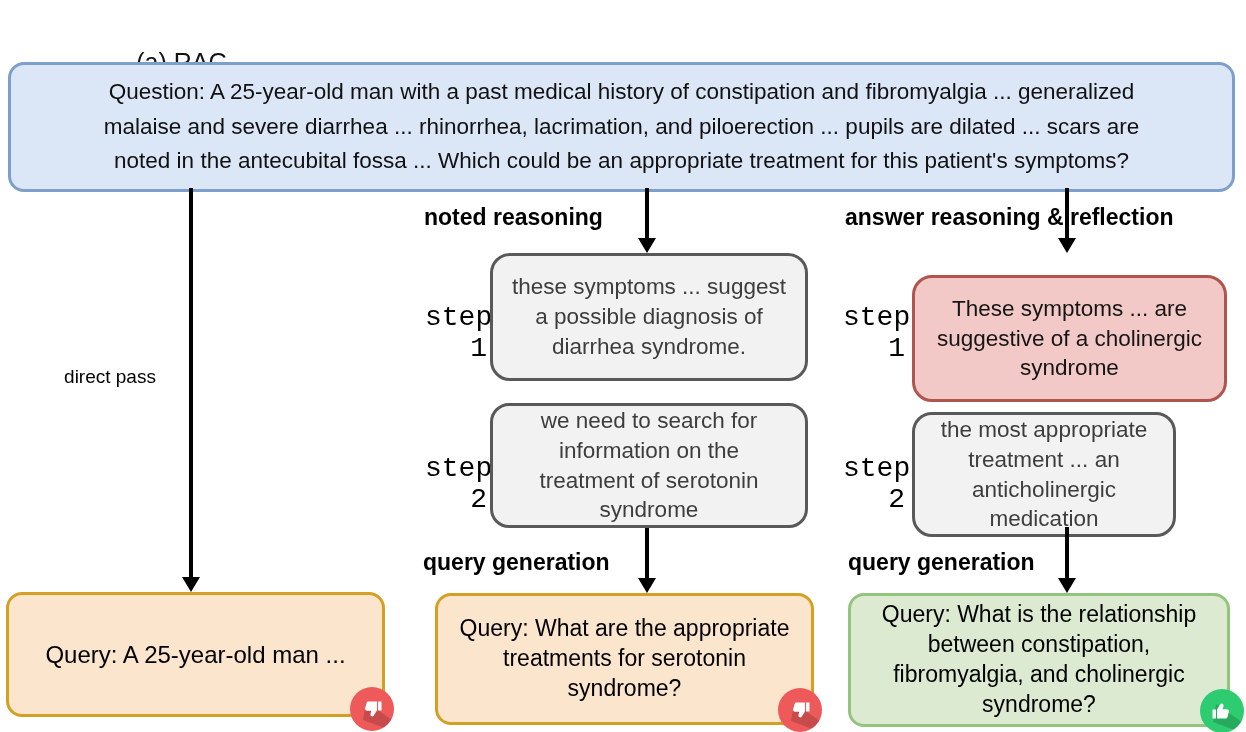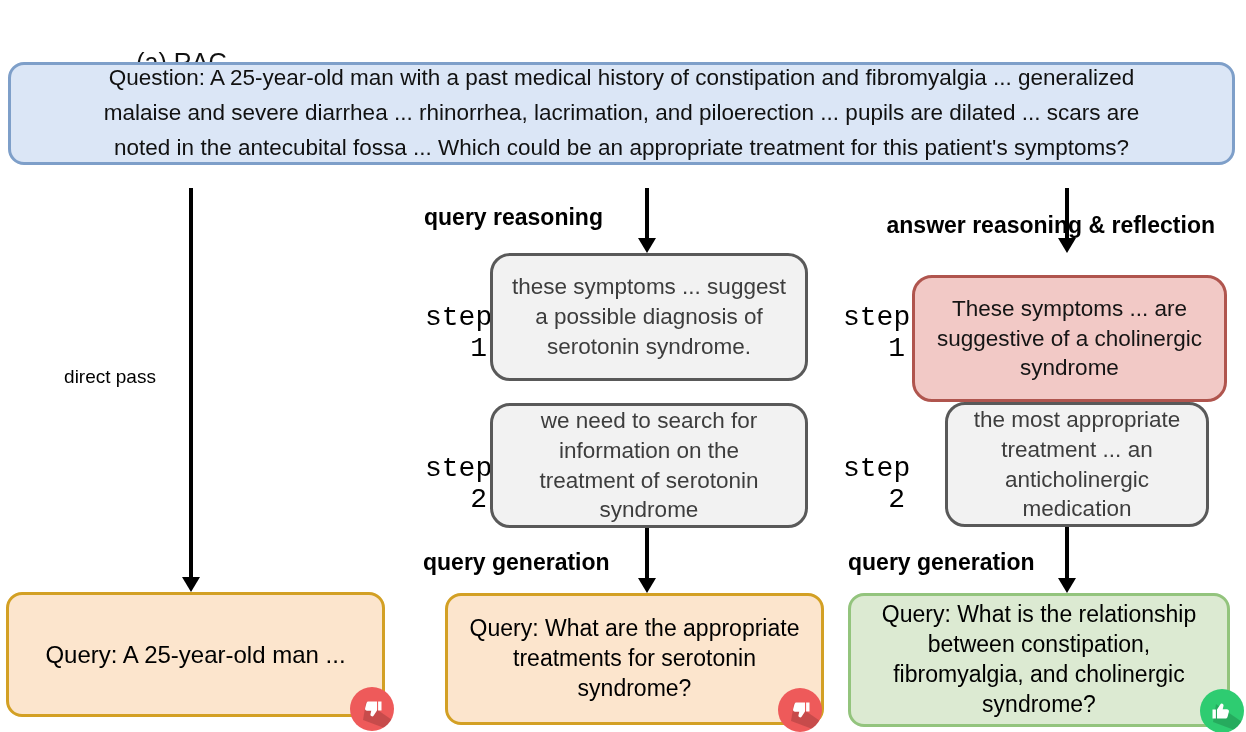--- a/index.html
+++ b/index.html
@@ -10,43 +10,43 @@
   
   .col-header{position:absolute;top:8px;font-size:25px;text-align:center;color:#111;margin-top:40px;}
   .h-a{left:82px;width:200px;}
   .h-b{left:466px;width:320px;}
   .h-c{left:940px;width:260px;}
   .col-header sup{font-size:16px;vertical-align:6px;}
   
   .box{position:absolute;display:flex;align-items:center;justify-content:center;box-sizing:border-box;text-align:center;}
   .box p{margin:0;white-space:pre-line;}
   .question-box{
-    left:8px;top:62px;width:1227px;height:103px;border-radius:16px;
+    left:8px;top:62px;width:1227px;height:130px;border-radius:16px;
     background:var(--blue_fill);border:3px solid var(--blue_border);
     font-size:22.5px;line-height:1.55;padding:0 16px;
   }
   .step-box{
     border-radius:20px;background:var(--gray_fill);border:3px solid var(--gray_border);
     color:#3d3d3d;font-size:22.5px;line-height:1.33;padding:4px 10px;
   }
   .step-box.red{background:var(--red_fill);border-color:var(--red_border);color:#151515;}
   .sb-b1{left:490px;top:253px;width:318px;height:128px;}
-  .sb-b2{left:490px;top:403px;width:318px;height:125px;}
+  .sb-b2{left:490px;top:403px;width:318px;height:125px;border-radius:19px;}
   .sb-c1{left:912px;top:253px;width:315px;height:127px;margin-top:22px;}
-  .sb-c2{left:912px;top:402px;width:264px;height:125px;margin-left:33px;}
+  .sb-c2{left:912px;top:412px;width:264px;height:125px;}
   .query-box{
     border-radius:16px;font-size:23px;line-height:1.3;color:#000;
   }
   .q-a{left:6px;top:592px;width:379px;height:125px;background:var(--orange_fill);border:3px solid var(--orange_border);font-size:24px;}
-  .q-b{left:445px;top:593px;width:379px;height:132px;background:var(--orange_fill);border:3px solid var(--orange_border);}
+  .q-b{left:435px;top:593px;width:379px;height:132px;background:var(--orange_fill);border:3px solid var(--orange_border);}
   .q-c{left:848px;top:593px;width:382px;height:134px;background:var(--green_fill);border:3px solid var(--green_border);}
   
   .flow-label{position:absolute;font-size:23px;font-weight:700;color:#000;z-index:2;white-space:nowrap;}
   .l-qr{left:424px;top:204px;}
-  .l-ar{left:845px;top:212px;width:370px;text-align:right;}
+  .l-ar{left:845px;top:204px;width:370px;text-align:left;}
   .l-qg-b{left:423px;top:549px;}
   .l-qg-c{left:848px;top:549px;}
   .plain-label{position:absolute;font-size:19px;color:#000;}
   .l-dp{left:35px;top:366px;width:150px;text-align:center;}
   .step-label{position:absolute;font-size:28px;color:#000;width:62px;text-align:right;font-family:Liberation Mono, monospace;}
   .sl-b1{left:425px;top:302px;}
   .sl-b2{left:425px;top:453px;}
   .sl-c1{left:843px;top:302px;}
   .sl-c2{left:843px;top:453px;}
   
@@ -87,34 +87,34 @@
   <div class="arrow" style="left:1065px;top:188px;">
     <div class="shaft" style="height:53px;"></div>
       <div class="head" style="top:50px;"></div>
   </div>
   <div class="arrow" style="left:1065px;top:527px;">
     <div class="shaft" style="height:54px;"></div>
       <div class="head" style="top:51px;"></div>
   </div>
 
   <div class="plain-label l-dp">direct pass</div>
-  <div class="flow-label l-qr">query reasoning</div>
+  <div class="flow-label l-qr">noted reasoning</div>
   <div class="flow-label l-ar">answer reasoning &amp; reflection</div>
   <div class="flow-label l-qg-b">query generation</div>
   <div class="flow-label l-qg-c">query generation</div>
 
   <div class="step-label sl-b1">step 1</div>
   <div class="step-label sl-b2">step 2</div>
   <div class="step-label sl-c1">step 1</div>
   <div class="step-label sl-c2">step 2</div>
 
   <div class="box step-box sb-b1">
     <p>these symptoms ... suggest
 a possible diagnosis of
-serotonin syndrome.</p>
+diarrhea syndrome.</p>
   </div>
   <div class="box step-box sb-b2">
     <p>we need to search for
 information on the
 treatment of serotonin
 syndrome</p>
   </div>
   <div class="box step-box red sb-c1">
     <p>These symptoms ... are
 suggestive of a cholinergic

